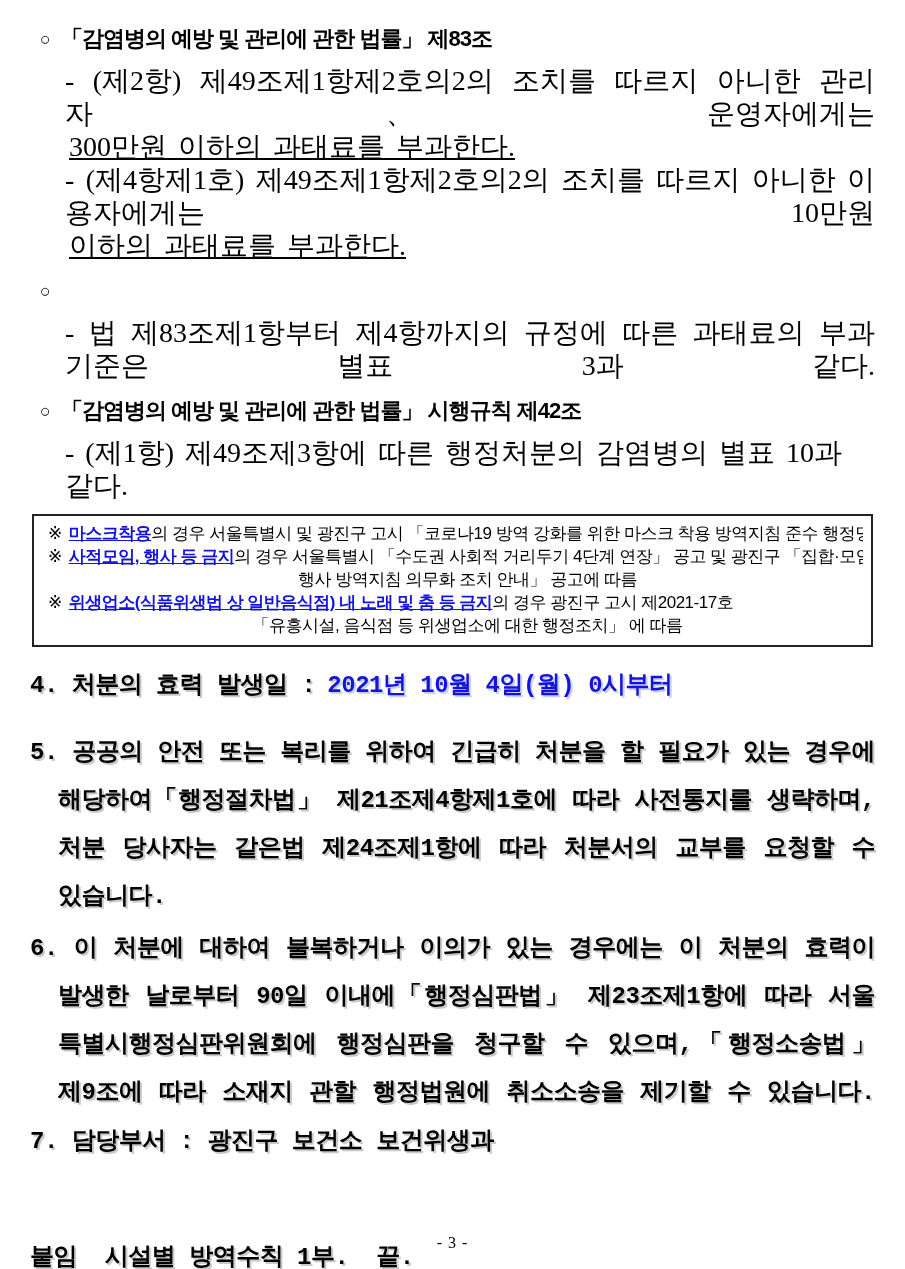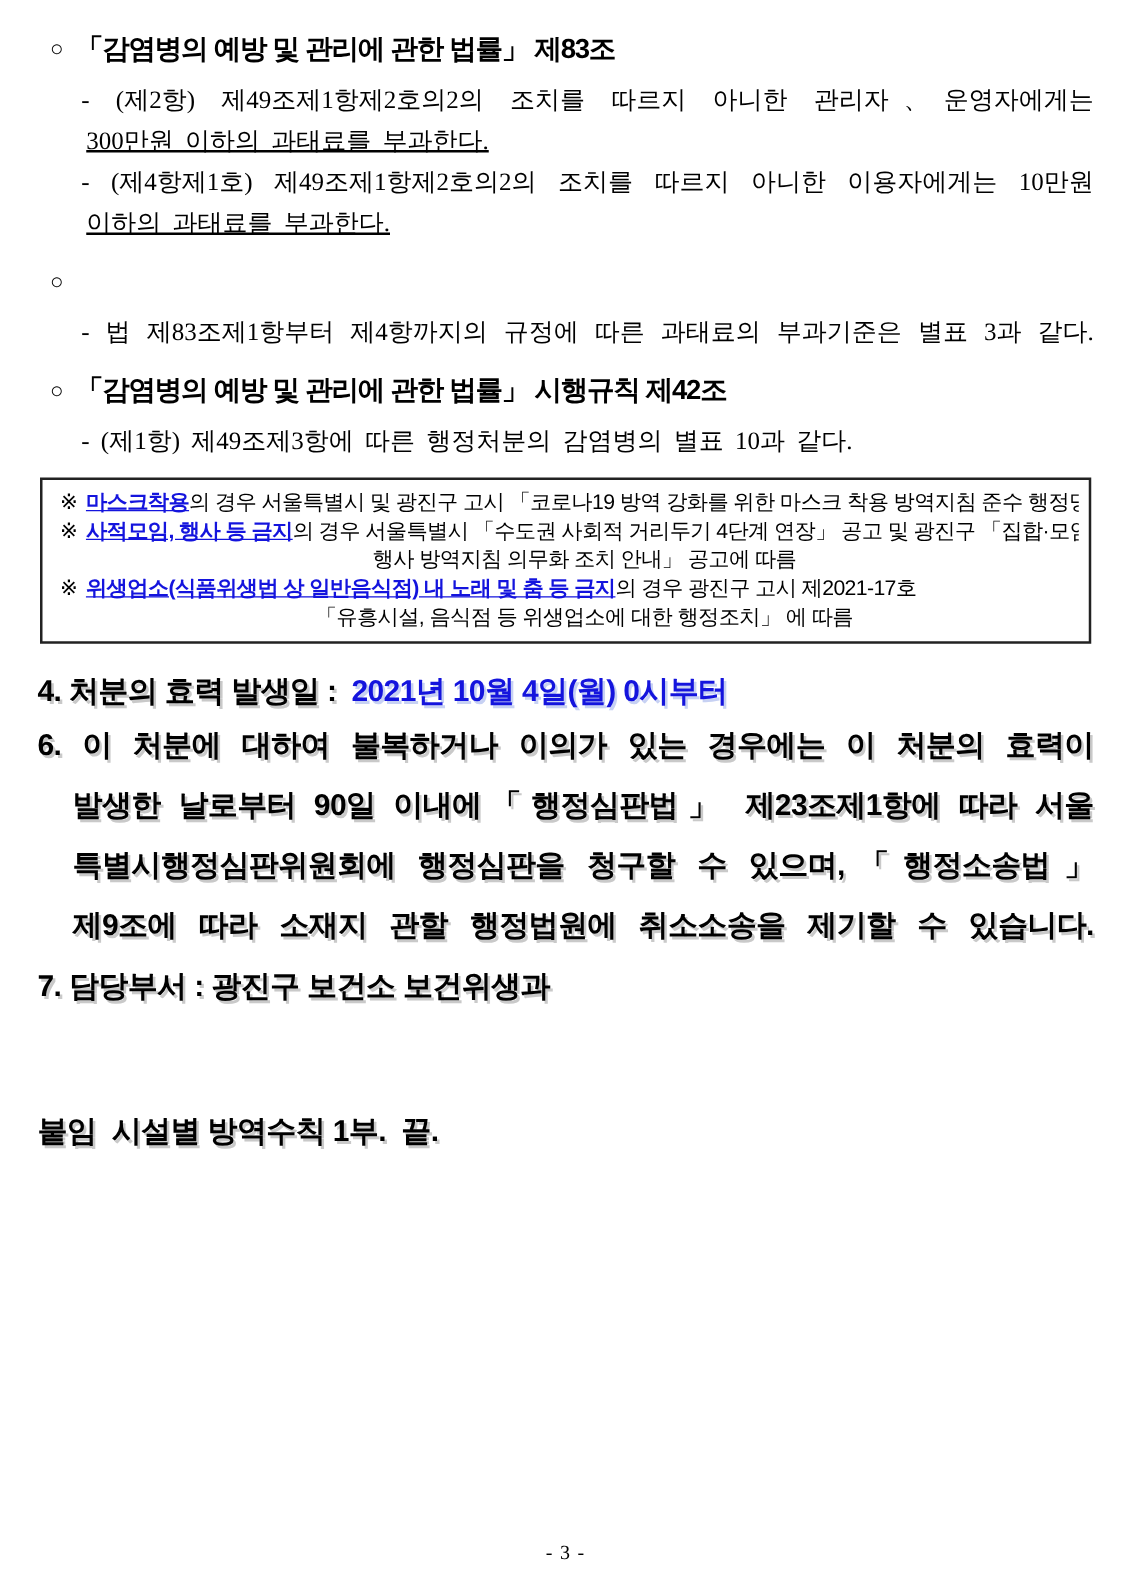--- a/index.html
+++ b/index.html
@@ -10,41 +10,41 @@
   }
   .content{padding:26px 30px 0 30px;}
 
   
   .law-title{font-weight:bold;font-size:22px;line-height:26px;letter-spacing:-1px;display:flex;align-items:center;}
   .law-bullet{font-weight:normal;font-size:18px;margin:0 10px 0 10px;letter-spacing:0;}
 
   
   .serif-item{
     font-family:"Liberation Serif","DejaVu Serif",serif;
-    font-size:20px;line-height:33px;margin-left:35px;word-spacing:4px;
+    font-size:28px;line-height:33px;margin-left:35px;word-spacing:4px;
   }
   .serif-cont{margin-left:39px;text-decoration:underline;}
   .items{margin-top:12px;}
   .sec-gap{margin-top:16px;}
 
   .jl{text-align:justify;text-align-last:justify;}
 
   
   .notice-box{
     margin:12px 0 0 2px;width:841px;box-sizing:border-box;
     border:2px solid #222;padding:6px 8px 8px 14px;
     font-size:17px;line-height:23px;letter-spacing:-0.5px;
   }
   .box-line{white-space:nowrap;overflow:hidden;}
   .box-marker{margin-right:7px;}
   .term{color:var(--accent-blue);font-weight:bold;text-decoration:underline;}
   .box-line2{padding-left:24px;text-align:center;}
 
   
-  .big{font-weight:bold;font-size:24px;letter-spacing:-0.5px;text-shadow:2px 2px 0 #c9c9c9;}
+  .big{font-weight:bold;font-size:24px;letter-spacing:-0.5px;text-shadow:2px 2px 0 #c9c9c9;font-family:Liberation Mono, monospace;}
   .sec4{margin-top:24px;line-height:30px;}
   .sec4-label{margin-right:12px;}
   .date-blue{color:var(--accent-blue);text-shadow:2px 2px 0 #c7d1f3;}
   .para{margin-top:28px;}
   .para .line{line-height:48px;}
   .para .cont{margin-left:28px;}
   .sec6{margin-top:4px;}
   .sec7{margin-top:2px;line-height:46px;}
   .attachment{margin-top:78px;line-height:30px;white-space:pre-wrap;}
 
@@ -95,20 +95,26 @@
     <div class="box-line">
       <span class="box-marker">※</span><span class="term">위생업소(식품위생법 상 일반음식점) 내 노래 및 춤 등 금지</span><span>의 경우 광진구 고시 제2021-17호</span>
     </div>
     <div class="box-line box-line2">「유흥시설, 음식점 등 위생업소에 대한 행정조치」 에 따름</div>
   </div>
 
   <div class="big sec4">
     <span class="sec4-label">4. 처분의 효력 발생일 :</span><span class="date-blue">2021년 10월 4일(월) 0시부터</span>
   </div>
 
+  <div class="big para">
+    <div class="line jl">5. 공공의 안전 또는 복리를 위하여 긴급히 처분을 할 필요가 있는 경우에</div>
+    <div class="line cont jl">해당하여「행정절차법」 제21조제4항제1호에 따라 사전통지를 생략하며,</div>
+    <div class="line cont jl">처분 당사자는 같은법 제24조제1항에 따라 처분서의 교부를 요청할 수</div>
+    <div class="line cont">있습니다.</div>
+  </div>
 
   <div class="big para sec6">
     <div class="line jl">6. 이 처분에 대하여 불복하거나 이의가 있는 경우에는 이 처분의 효력이</div>
     <div class="line cont jl">발생한 날로부터 90일 이내에「행정심판법」 제23조제1항에 따라 서울</div>
     <div class="line cont jl">특별시행정심판위원회에 행정심판을 청구할 수 있으며,「행정소송법」</div>
     <div class="line cont jl">제9조에 따라 소재지 관할 행정법원에 취소소송을 제기할 수 있습니다.</div>
   </div>
 
   <div class="big sec7">7. 담당부서 : 광진구 보건소 보건위생과</div>
 

